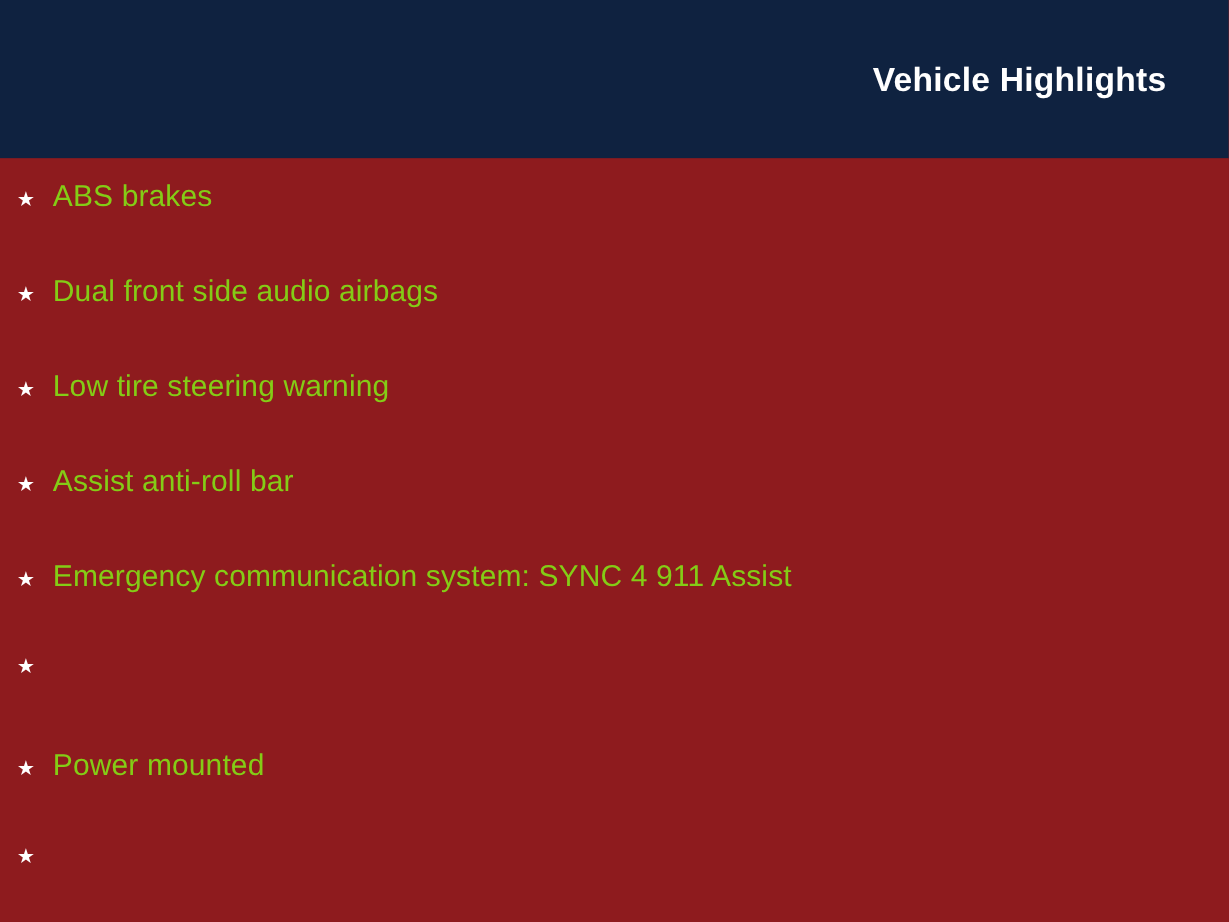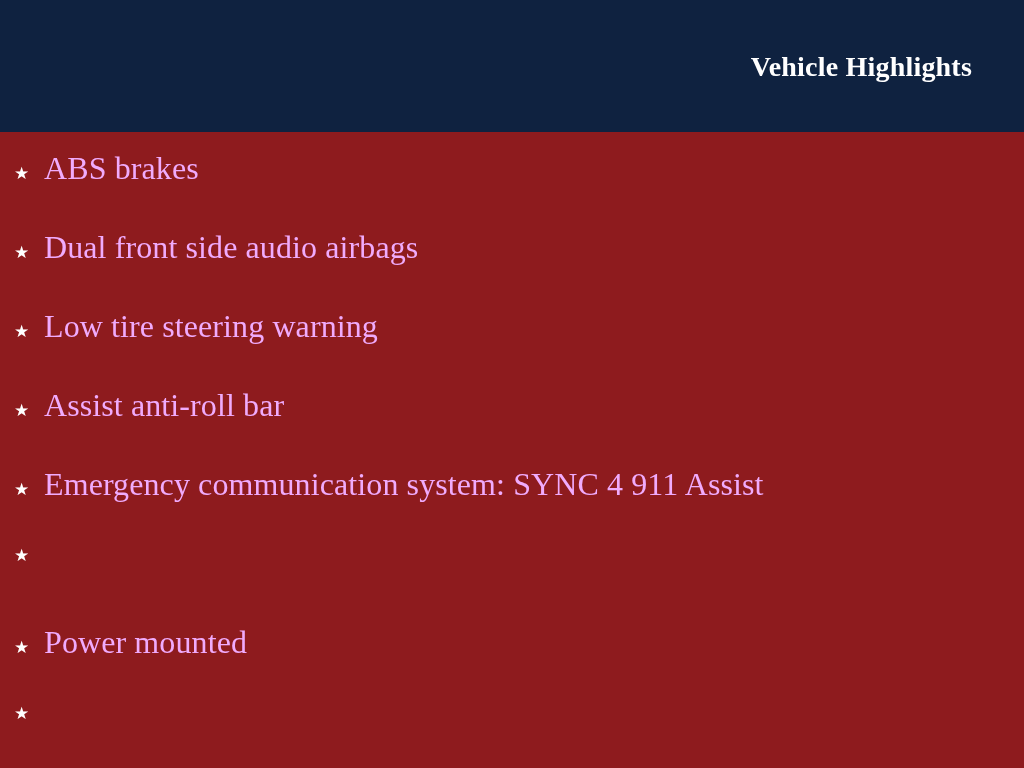--- a/index.html
+++ b/index.html
@@ -12,21 +12,20 @@
     overflow: hidden;
     font-family: "Liberation Sans", sans-serif;
     background: #8E1B1E;
   }
 
   .slide {
     position: relative;
     width: 1024px;
     height: 768px;
     background: #8E1B1E;
-    font-family: Liberation Serif, serif;
   }
 
   
   .header {
     position: absolute;
     left: 0;
     top: 0;
     width: 1024px;
     height: 132px;
     background: #0F2240;
@@ -80,22 +79,22 @@
     flex: 0 0 auto;
     width: 30px;
     color: #FFFFFF;
     font-size: 17px;
     line-height: 1;
     display: inline-block;
   }
 
   .bullet-text {
     flex: 0 1 auto;
-    color: #f0abfc;
-    font-size: 32px;
+    color: #84cc16;
+    font-size: 25px;
     line-height: 1;
     white-space: nowrap;
     letter-spacing: 0.1px;
   }
 </style>
 </head>
 <body>
 
 <div class="slide">
 

